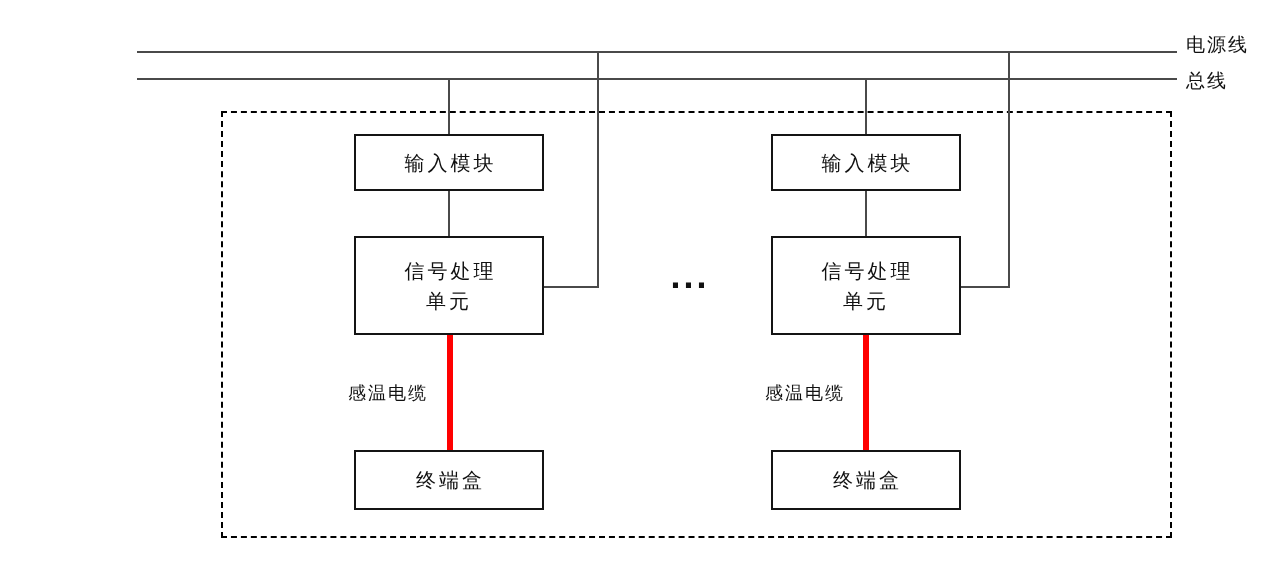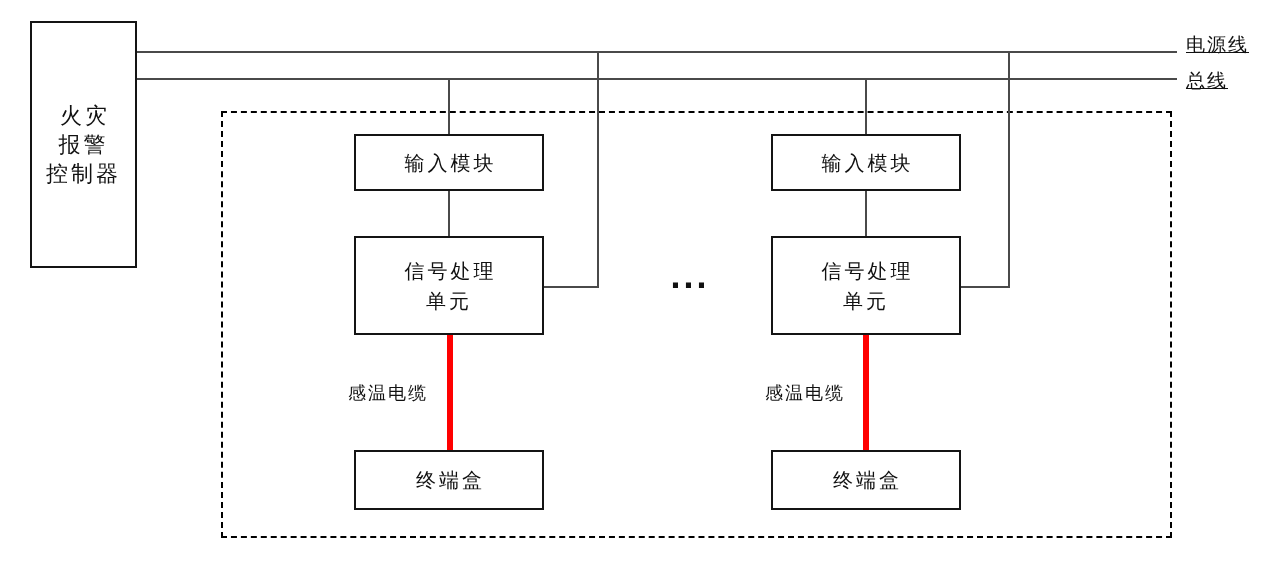--- a/index.html
+++ b/index.html
@@ -50,21 +50,20 @@
     width: 6px;
     background: var(--cable-color, #ff0000);
     z-index: 2;
   }
   .lbl {
     position: absolute;
     font-size: 19px;
     letter-spacing: 2px;
     white-space: nowrap;
     z-index: 4;
-    text-decoration: underline;
   }
   .cable-lbl {
     position: absolute;
     font-size: 18px;
     letter-spacing: 2px;
     text-align: right;
     white-space: nowrap;
     z-index: 4;
   }
   .ellipsis {
@@ -78,23 +77,20 @@
     line-height: 36px;
     letter-spacing: 3px;
     z-index: 4;
   }
 </style>
 </head>
 <body>
 
 <div id="diagram">
 
-  <div class="box controller" style="left:30px; top:21px; width:103px; height:243px;">火灾
-报警
-控制器</div>
 
   <div class="hline" style="left:137px; top:51px; width:1040px;"></div>
   <div class="hline" style="left:137px; top:78px; width:1040px;"></div>
 
   <div class="lbl" style="left:1186px; top:32px;">电源线</div>
   <div class="lbl" style="left:1186px; top:68px;">总线</div>
 
   <div class="dashed-zone" style="left:221px; top:111px; width:947px; height:423px;"></div>
 
   <div class="vline" style="left:448px; top:79px; height:55px;"></div>

